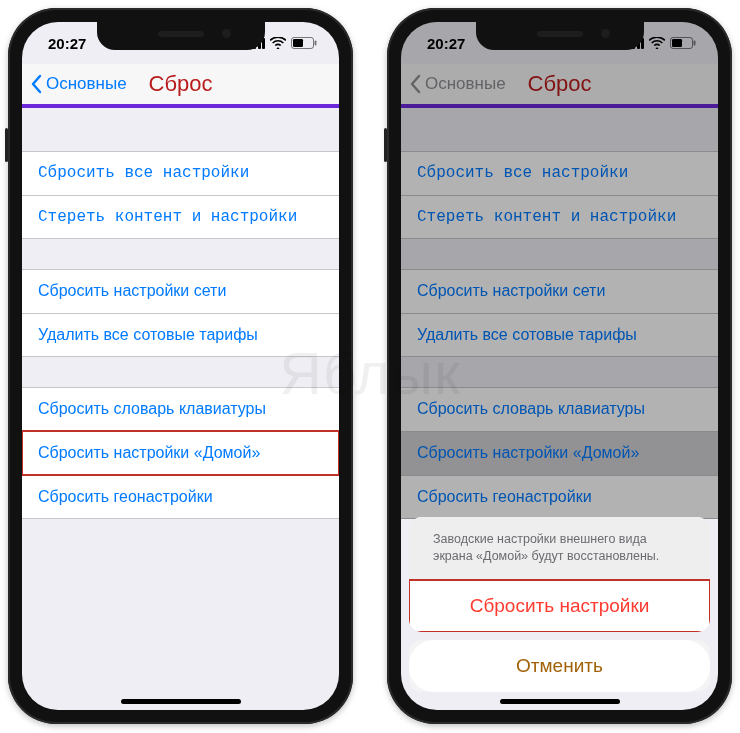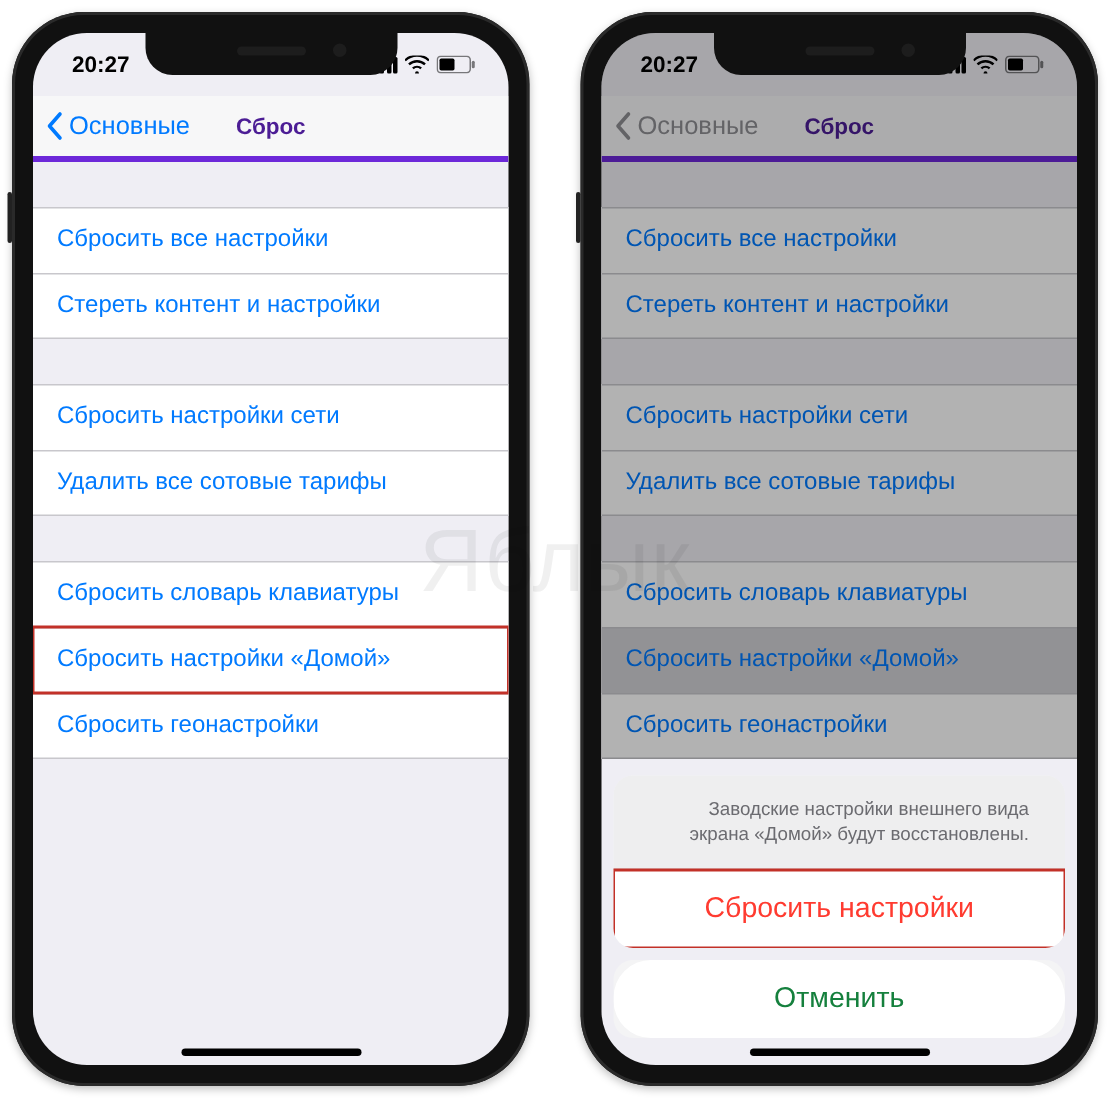--- a/index.html
+++ b/index.html
@@ -114,40 +114,40 @@
   .navbar {
     position: relative;
     height: 44px;
     background: #f7f7f8;
     border-bottom: 4px solid #6d28d9;
     display: flex;
     align-items: center;
     justify-content: center;
   }
   .navbar .title {
-    font-size: 15px;
-    font-weight: 700;
-    color: #4c1d95;
+    font-size: 22px;
+    font-weight: 400;
+    color: #b91c1c;
   }
   .navbar .back {
     position: absolute;
     left: 8px;
     top: 0; bottom: 0;
     display: flex;
     align-items: center;
     color: #007aff;
     font-size: 17px;
     gap: 4px;
   }
   .navbar .back svg { width: 12px; height: 20px; }
   .dim .navbar .back { color: #8e8e93; }
   
   .content { background:#efeef4; }
   .group { margin-top: 30px; }
-  .group:first-child { margin-top: 30px; }
+  .group:first-child { margin-top: 43px; font-family: Liberation Mono, monospace; }
   .row {
     position: relative;
     background: #fff;
     min-height: 44px;
     padding: 12px 16px;
     font-size: 16px;
     color: #007aff;
     border-top: 0.5px solid #c8c7cc;
   }
   .row:first-child { border-top: 0.5px solid #c8c7cc; }
@@ -179,33 +179,33 @@
   .sheet-block {
     background:#f4f4f5;
     border-radius: 13px;
     overflow:hidden;
     margin-bottom: 8px;
   }
   .sheet-msg {
     padding: 14px 24px;
     font-size: 12.5px;
     color:#6b6b70;
-    text-align:right;
+    text-align:left;
     line-height:1.35;
     background:#eeeeef;
     border-bottom: 0.5px solid #d4d4d8;
   }
   .sheet-btn {
     text-align:center;
     font-size: 19px;
     padding: 15px 4px;
     background:#fff;
   }
   .sheet-btn.destructive { color:#ff3b30; }
-  .sheet-btn.cancel { color:#15803d; font-weight:500;border-radius:25px; }
+  .sheet-btn.cancel { color:#a16207; font-weight:500;border-radius:25px; }
   .home-indicator {
     position:absolute;
     bottom:6px; left:50%;
     transform:translateX(-50%);
     width:120px; height:5px;
     border-radius:3px;
     background:#000;
     z-index:45;
   }
 </style>

